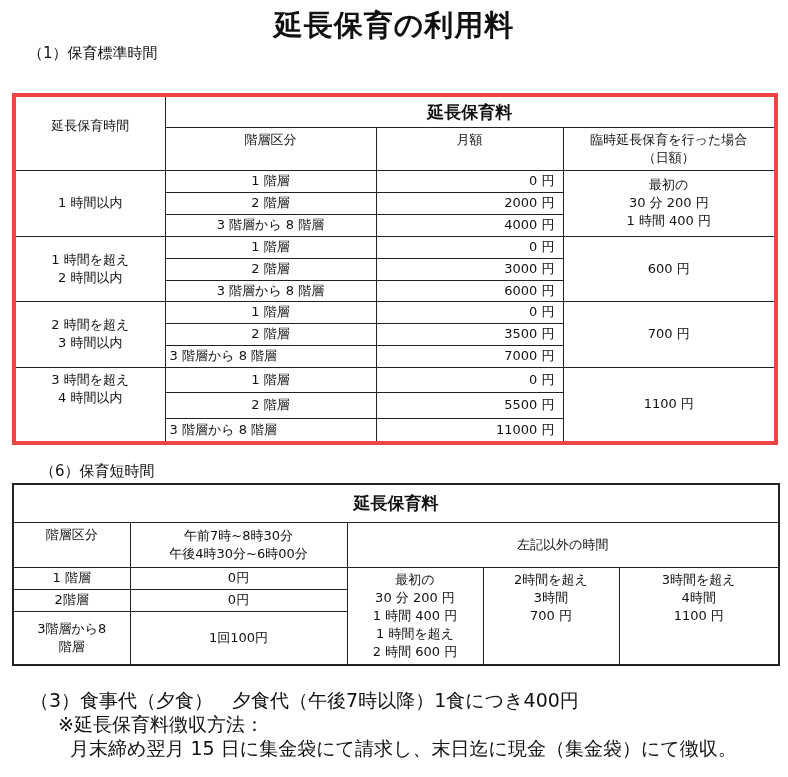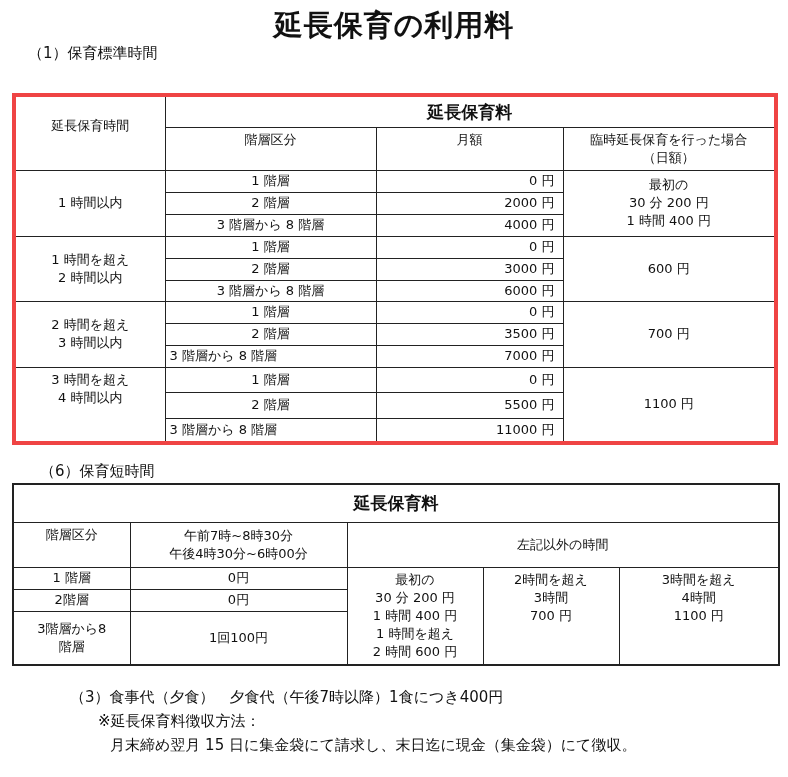--- a/index.html
+++ b/index.html
@@ -9,21 +9,21 @@
            font-size:29px; font-weight:bold; letter-spacing:1px; }
   .section-label { position:absolute; font-size:15px; }
   table { border-collapse:collapse; position:absolute; table-layout:fixed; }
   td { border:1px solid #222; padding:0 4px; font-size:13px; line-height:18px;
        text-align:center; vertical-align:middle; overflow:hidden; }
   .t1 { left:12px; top:66px; width:762px; border:4px solid #ef4444;margin-top:27px; }
   .t2 { left:12px; top:483px; width:766px; border:2px solid #222; }
   .big { font-size:17px;font-weight:bold; }
   .right { text-align:right; padding-right:8px; }
   .top { vertical-align:top; padding-top:3px; }
-  .note { position:absolute; font-size:15px; white-space:nowrap;margin-left:40px; }
+  .note { position:absolute; font-size:19px; white-space:nowrap; }
 </style>
 </head>
 <body>
 
 <div class="title">延長保育の利用料</div>
 
 <div class="section-label" style="left:28px; top:44px;">（1）保育標準時間</div>
 
 <table class="t1">
   <colgroup>

